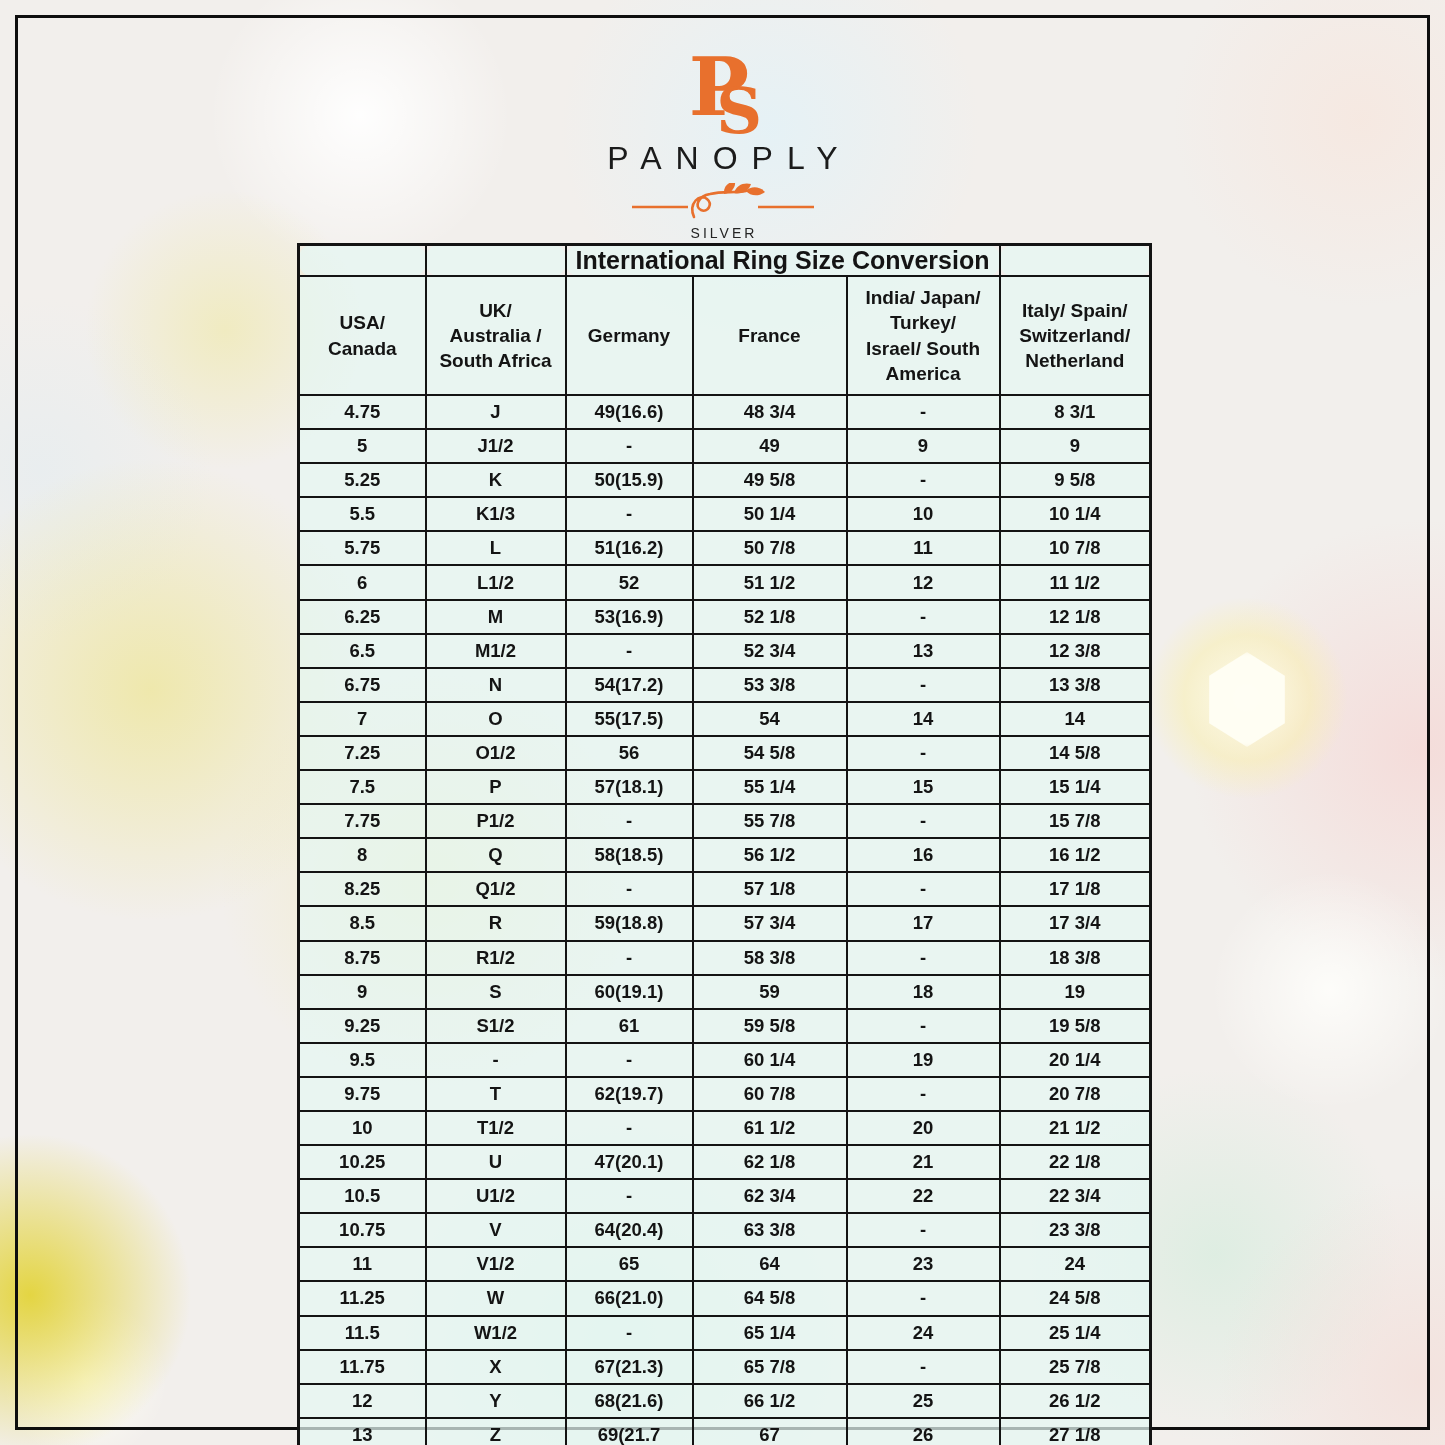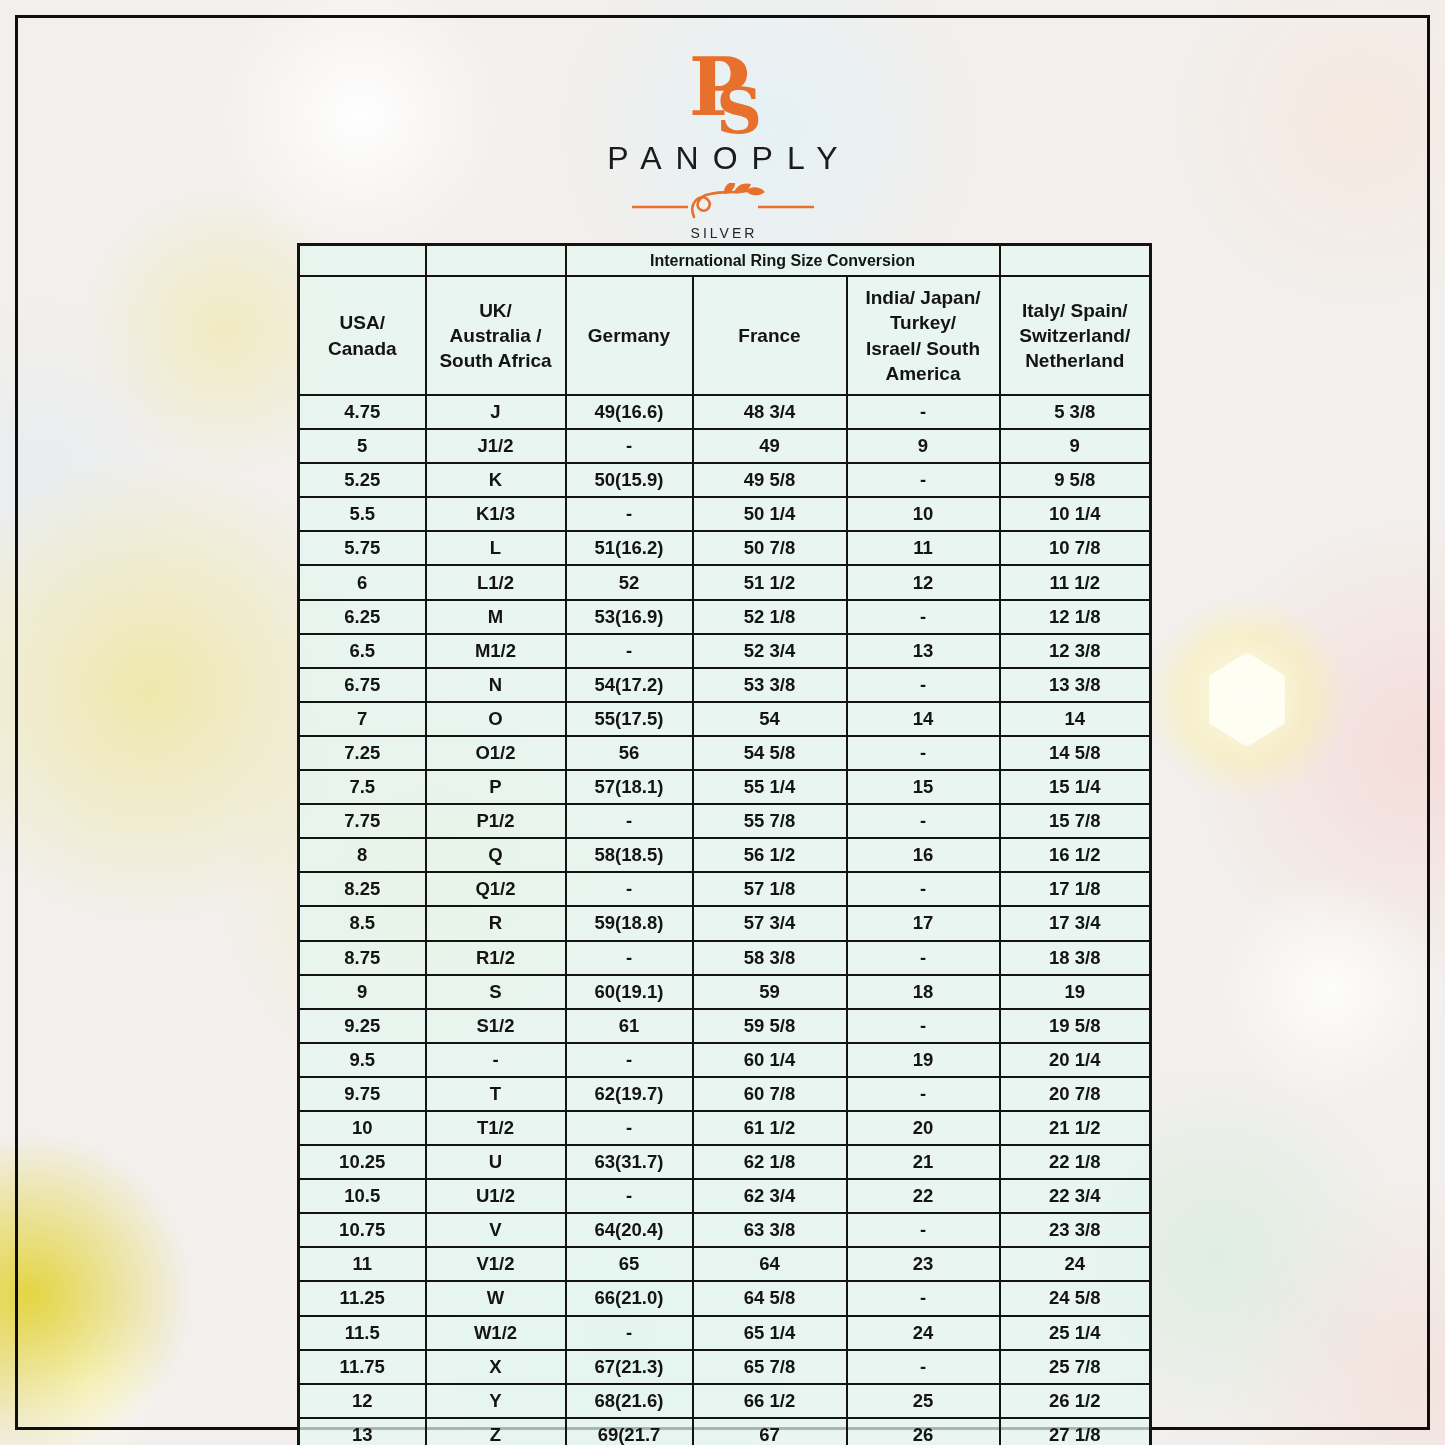--- a/index.html
+++ b/index.html
@@ -49,21 +49,21 @@
     border-collapse:collapse;table-layout:fixed;
     border:3px solid #131313;
     font-weight:bold;color:#141414;
   }
   .ring-table td,.ring-table th{
     border:2px solid #131313;
     text-align:center;vertical-align:middle;
     background:rgba(228,247,242,0.72);
     padding:0;overflow:hidden;
   }
-  .title-row td{height:29px;font-size:16px;border-radius:13px;}
+  .title-row td{height:29px;font-size:25px;border-radius:13px;}
   .header-row th{height:117px;font-size:19px;line-height:1.32;font-weight:bold;}
   .ring-table tbody td{height:32.1px;font-size:18.5px;}
 </style>
 </head>
 <body>
 
 <div class="canvas">
 
   <div class="hex-bokeh"></div>
   <div class="frame"></div>
@@ -112,21 +112,21 @@
           <th>Italy/ Spain/<br>Switzerland/<br>Netherland</th>
         </tr>
     </thead>
     <tbody id="table-body">
         <tr>
           <td>4.75</td>
           <td>J</td>
           <td>49(16.6)</td>
           <td>48 3/4</td>
           <td>-</td>
-          <td>5 3/8</td>
+          <td>8 3/1</td>
         </tr>
         <tr>
           <td>5</td>
           <td>J1/2</td>
           <td>-</td>
           <td>49</td>
           <td>9</td>
           <td>9</td>
         </tr>
         <tr>
@@ -285,21 +285,21 @@
           <td>10</td>
           <td>T1/2</td>
           <td>-</td>
           <td>61 1/2</td>
           <td>20</td>
           <td>21 1/2</td>
         </tr>
         <tr>
           <td>10.25</td>
           <td>U</td>
-          <td>63(31.7)</td>
+          <td>47(20.1)</td>
           <td>62 1/8</td>
           <td>21</td>
           <td>22 1/8</td>
         </tr>
         <tr>
           <td>10.5</td>
           <td>U1/2</td>
           <td>-</td>
           <td>62 3/4</td>
           <td>22</td>

